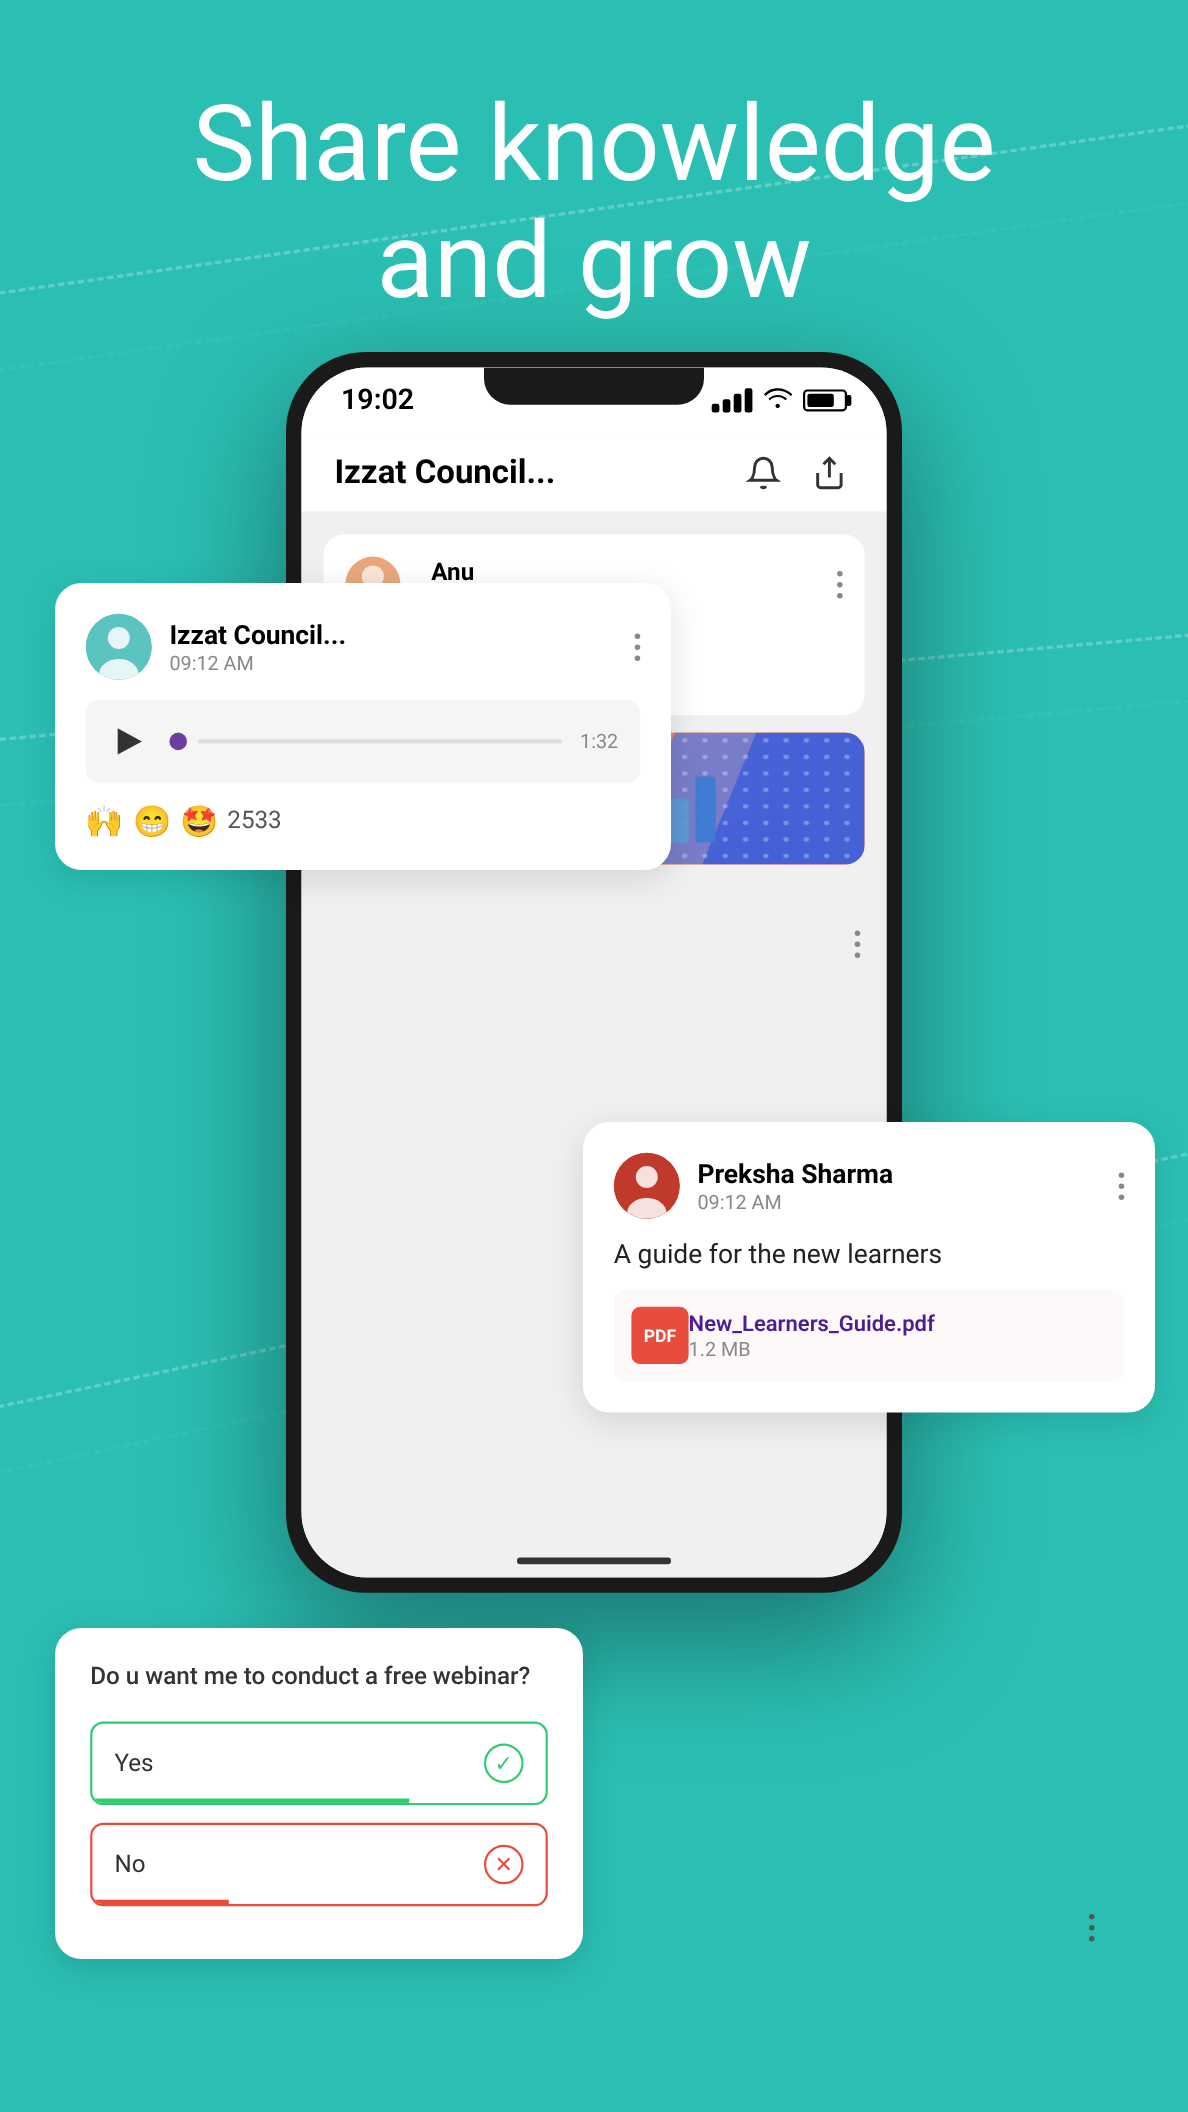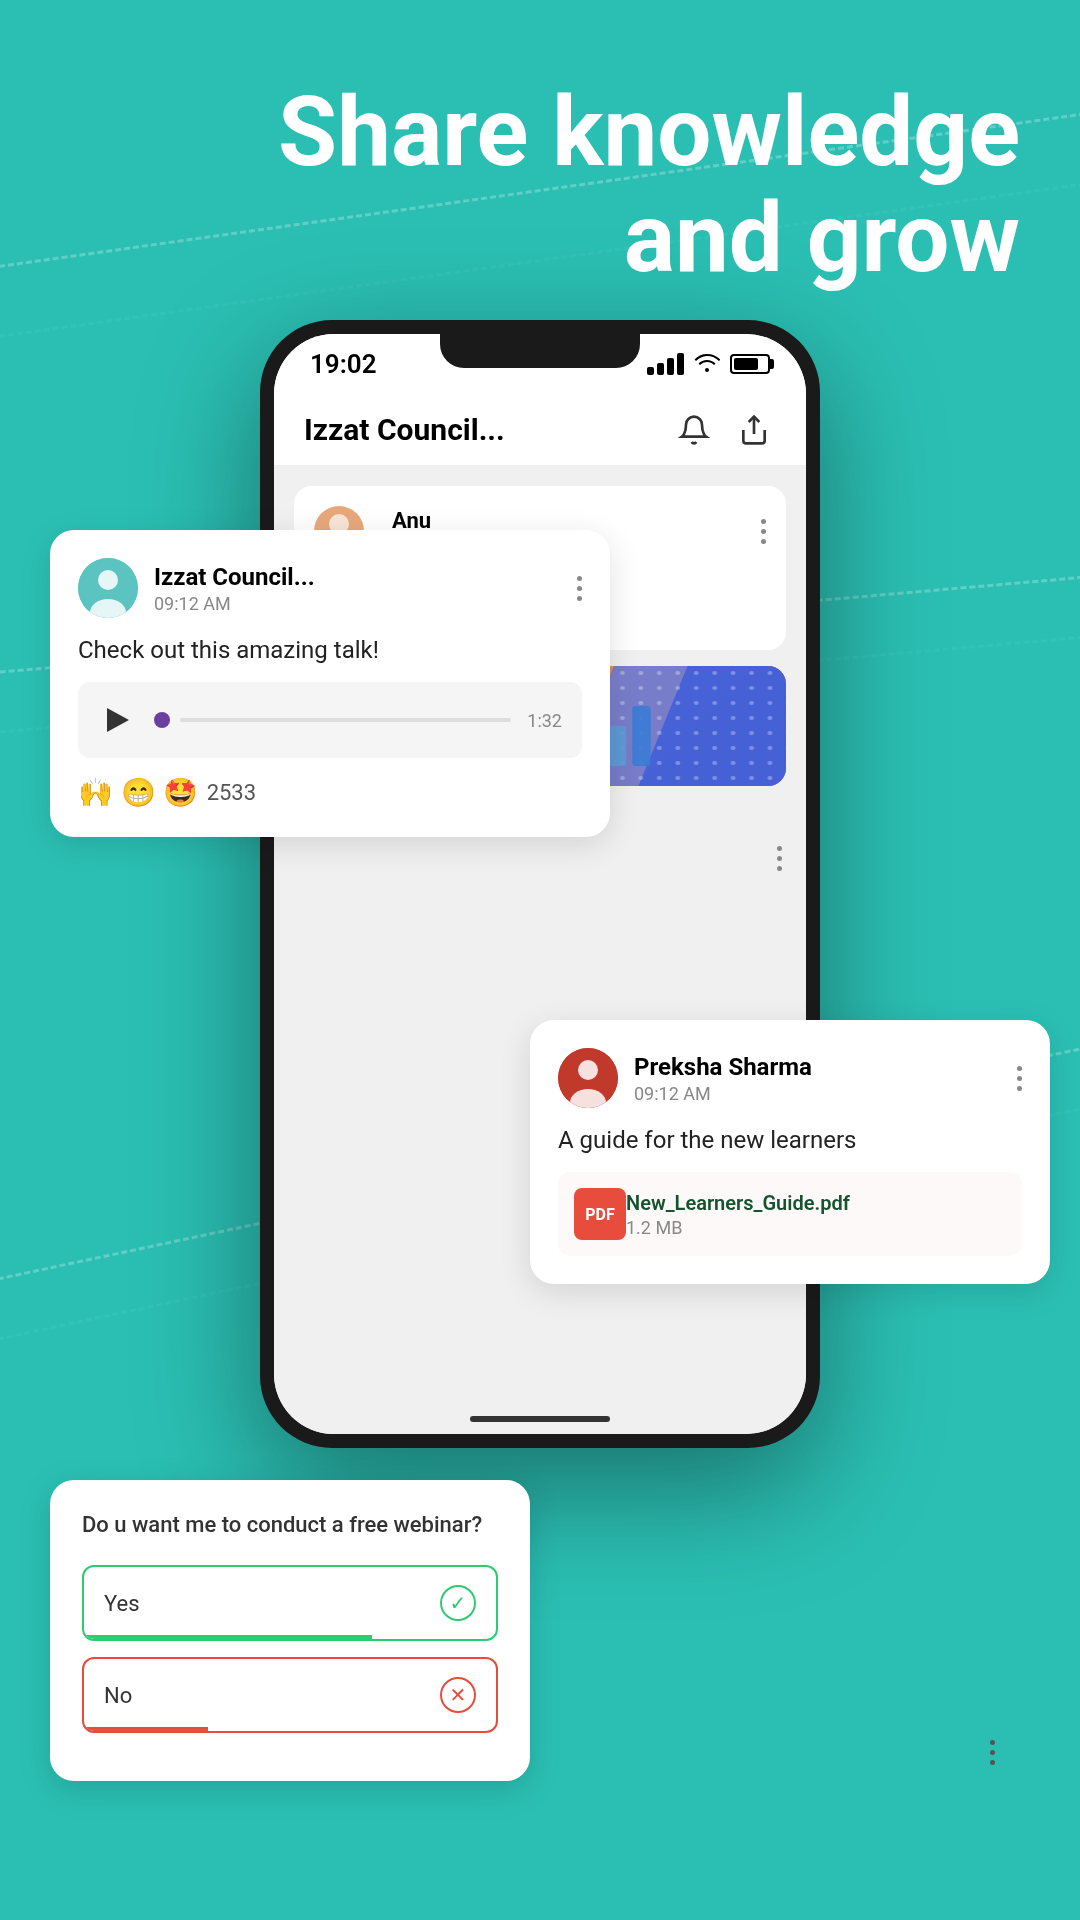--- a/index.html
+++ b/index.html
@@ -27,24 +27,24 @@
       border-top: 3px dashed rgba(255,255,255,0.25);
       width: 200%;
       transform-origin: left center;
     }
 
     
     .hero-title {
       position: absolute;
       top: 80px;
       left: 0; right: 0;
-      text-align: right;
+      text-align: center;
       color: white;
       font-size: 96px;
-      font-weight: 700;
+      font-weight: 400;
       line-height: 1.1;
       padding: 0 60px;
       z-index: 10;
     }
 
     
     .phone-frame {
       position: absolute;
       top: 320px;
       left: 50%;
@@ -363,21 +363,21 @@
       justify-content: center;
       color: white;
       font-size: 16px;
       font-weight: 700;
       flex-shrink: 0;
     }
 
     .pdf-name {
       font-size: 20px;
       font-weight: 600;
-      color: #14532d;
+      color: #4c1d95;
     }
 
     .pdf-size {
       font-size: 18px;
       color: #888;
       margin-top: 2px;
     }
 
     
     .card-3 {
@@ -674,21 +674,20 @@
         <div class="card-time">09:12 AM</div>
       </div>
       <div class="card-menu">
         <div class="three-dots">
           <div class="dot"></div>
             <div class="dot"></div>
             <div class="dot"></div>
         </div>
       </div>
     </div>
-    <div class="card-text">Check out this amazing talk!</div>
     <div class="audio-player">
       <div class="play-btn">
         <div class="play-triangle"></div>
       </div>
       <div class="audio-bar-container">
         <div class="audio-dot"></div>
         <div class="audio-track"></div>
       </div>
       <span class="audio-time">1:32</span>
     </div>

